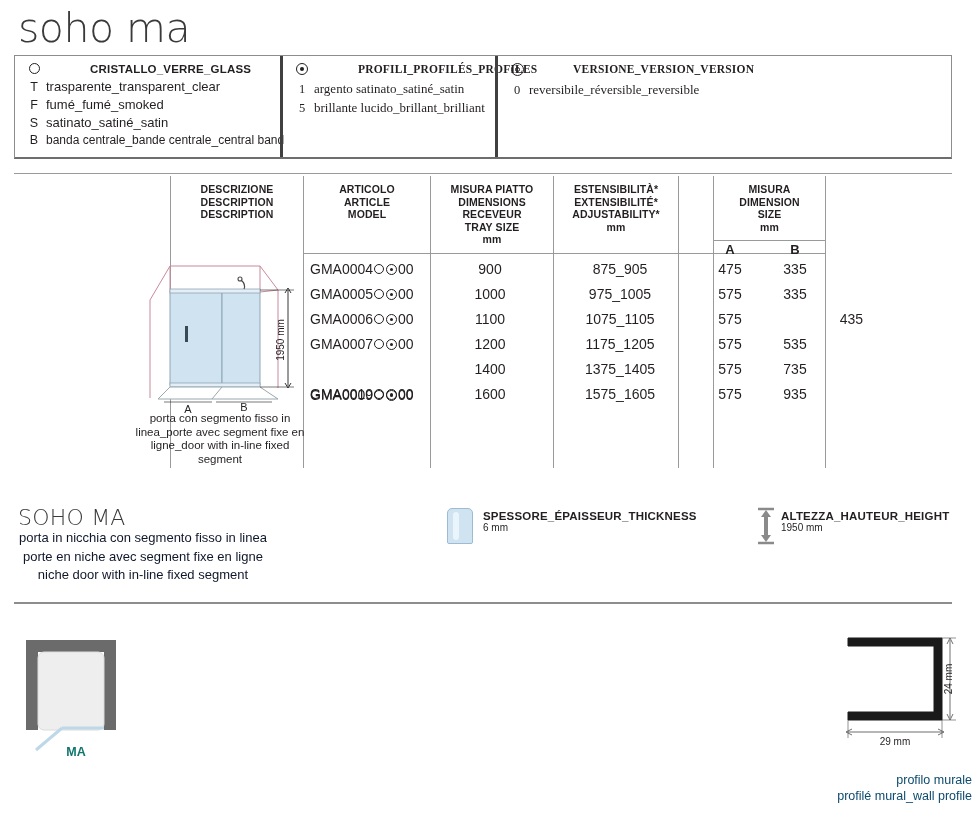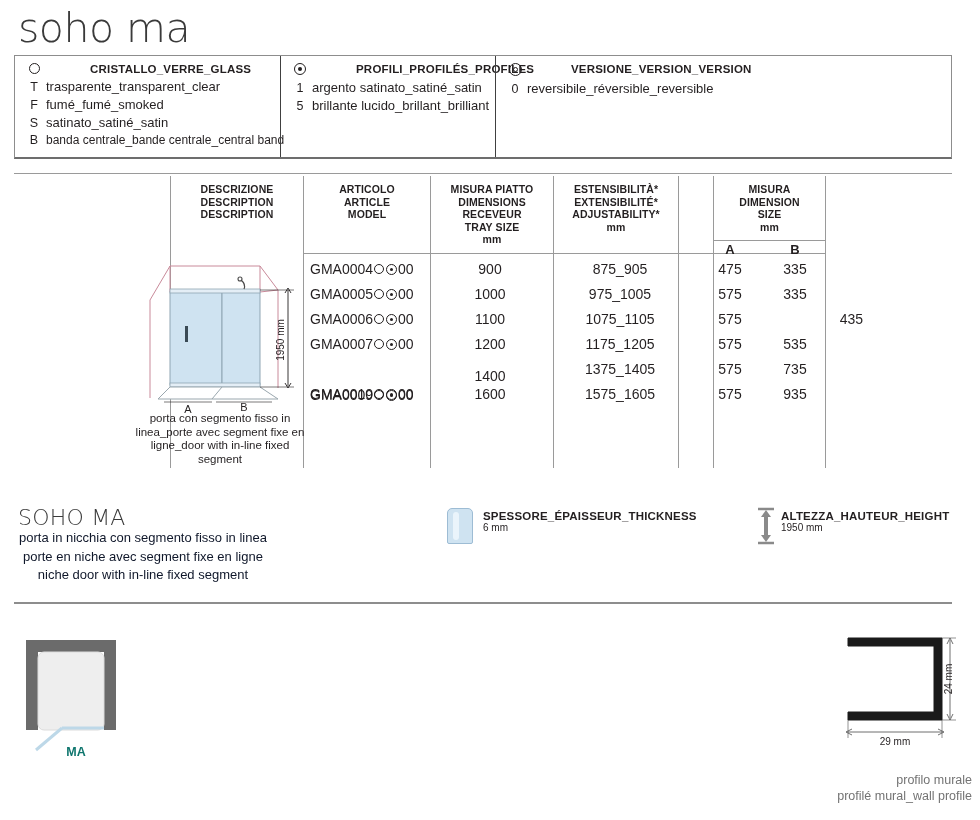--- a/index.html
+++ b/index.html
@@ -37,21 +37,21 @@
     border-bottom: 2px solid #6d6d6d;
     box-sizing: border-box;
   }
   .legend-col {
     position: absolute;
     top: 0;
     height: 100%;
     box-sizing: border-box;
     padding: 6px 0 0 0;
   }
-  .legend-col.divider { border-left: 1px solid #404040; }
+  .legend-col.divider { border-left: 3px solid #404040; font-family: Liberation Serif, serif; }
   .legend-head {
     display: flex; align-items: flex-start;
     font-size: 11.5px; font-weight: bold;
     letter-spacing: .2px;
     white-space: nowrap;
     gap: 44px;
   }
   .legend-row {
     display: flex; align-items: baseline;
     font-size: 13px;
@@ -207,21 +207,21 @@
   #plan { left:16px; top:630px; width:120px; height:130px; }
   #plan-label {
     left:16px; top:745px; width:120px;
     text-align:center; font-size:12.5px; font-weight:bold; color:#0f766e;
   }
 
   
   #wprof { left:840px; top:628px; width:140px; height:140px; }
   #wprof-caption {
     left:800px; top:772px; width:172px;
-    text-align:right; font-size:12.5px; line-height:16px; color:#737373;
+    text-align:right; font-size:12.5px; line-height:16px; color:#0c4a6e;
   }
 </style>
 </head>
 <body>
 
 <div class="abs" id="brand">soho ma</div>
 
 <div class="abs" id="legend-band">
 
   <div class="legend-col" style="left:0px; width:265px; padding-left:8px;">
@@ -352,21 +352,21 @@
   <span>GMA0007</span><span class="code-glyph-o"></span><span class="code-glyph-d"></span><span>00</span>
 </div>
 <div class="cell center" style="left:455px; top:336px; width:70px;">1200</div>
 <div class="cell center" style="left:565px; top:336px; width:110px;">1175_1205</div>
 <div class="cell center" style="left:700px; top:336px; width:60px;">575</div>
 <div class="cell center" style="left:765px; top:336px; width:60px;">535</div>
 
 <div class="cell" style="left:310px; top:349px;margin-top:38px;">
   <span>GMA0009</span><span class="code-glyph-o"></span><span class="code-glyph-d"></span><span>00</span>
 </div>
-<div class="cell center" style="left:455px; top:361px; width:70px;margin-top:7px;">1400</div>
+<div class="cell center" style="left:455px; top:361px; width:70px;">1400</div>
 <div class="cell center" style="left:565px; top:361px; width:110px;">1375_1405</div>
 <div class="cell center" style="left:700px; top:361px; width:60px;">575</div>
 <div class="cell center" style="left:765px; top:361px; width:60px;">735</div>
 
 <div class="cell" style="left:310px; top:386px;">
   <span>GMA0010</span><span class="code-glyph-o"></span><span class="code-glyph-d"></span><span>00</span>
 </div>
 <div class="cell center" style="left:455px; top:386px; width:70px;">1600</div>
 <div class="cell center" style="left:565px; top:386px; width:110px;">1575_1605</div>
 <div class="cell center" style="left:700px; top:386px; width:60px;">575</div>

